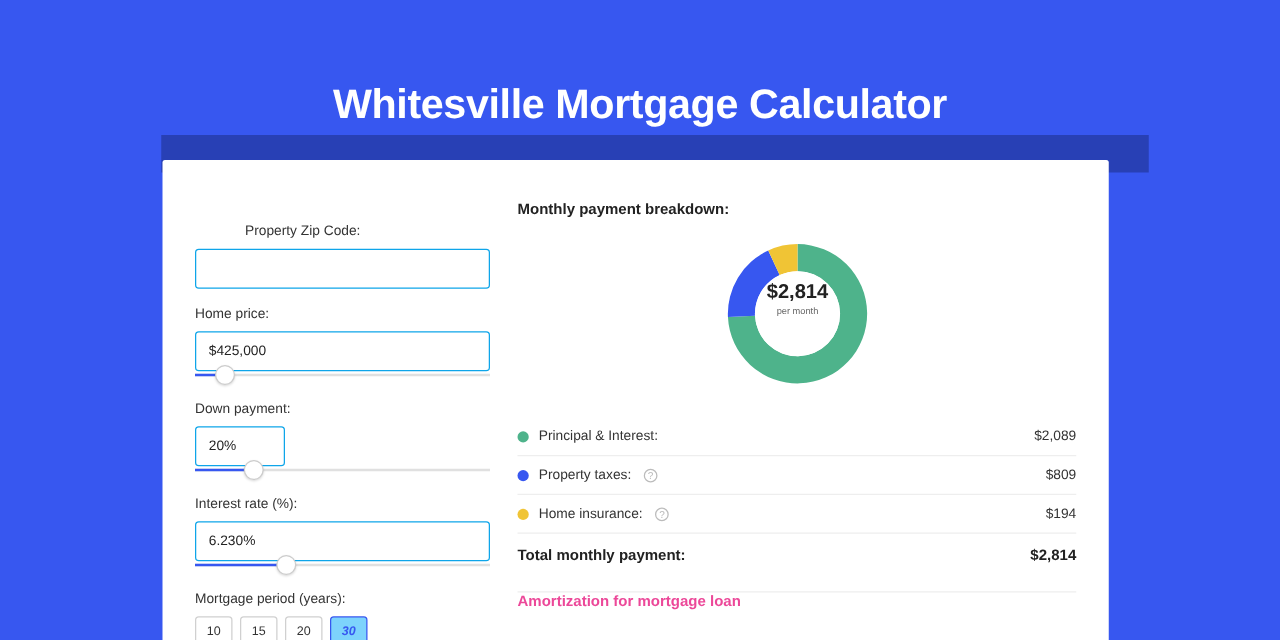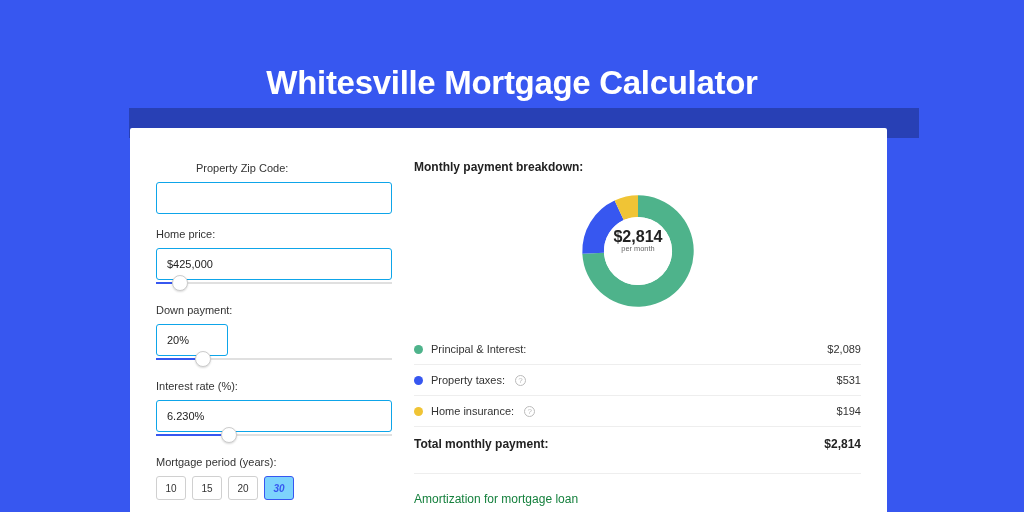--- a/index.html
+++ b/index.html
@@ -42,21 +42,21 @@
     z-index: 1;
   }
   .col-left { width: 236px; flex-shrink: 0; }
   .col-right { flex: 1; }
   .field-label {
     font-size: 11px;
     color: #333;
     margin-bottom: 8px;
     margin-top: 14px;
   }
-  .field-label:first-child { margin-top: 10px; padding-left: 40px; }
+  .field-label:first-child { margin-top: 27px; padding-left: 40px; }
   .input {
     width: 100%;
     height: 32px;
     border: 1px solid #0ea5e9;
     border-radius: 3px;
     padding: 0 10px;
     font-size: 11px;
     color: #222;
     background: #fff;
   }
@@ -146,26 +146,26 @@
   .total-row {
     display: flex;
     justify-content: space-between;
     padding: 10px 0 14px 0;
     font-size: 12px;
     font-weight: 700;
     color: #222;
   }
   .amort-title {
     font-size: 12px;
-    font-weight: 400;
-    color: #15803d;
+    font-weight: 700;
+    color: #ec4899;
     margin-top: 8px;
     margin-bottom: 10px;
     border-top: 1px solid #eee;
-    padding-top: 18px;
+    padding-top: 0;
   }
 </style>
 </head>
 <body>
 
 <div class="page-title">Whitesville Mortgage Calculator</div>
 <div class="title-stripe"></div>
 
 <div class="card">
   <div class="col-left">
@@ -238,21 +238,21 @@
             <span>Principal &amp; Interest:</span>
           </div>
           <span>$2,089</span>
         </div>
         <div class="legend-row">
           <div class="legend-left">
             <span class="dot" style="background: rgb(55, 87, 240);"></span>
             <span>Property taxes:</span>
             <span class="info-icon">?</span>
           </div>
-          <span>$531</span>
+          <span>$809</span>
         </div>
         <div class="legend-row">
           <div class="legend-left">
             <span class="dot" style="background: rgb(240, 196, 53);"></span>
             <span>Home insurance:</span>
             <span class="info-icon">?</span>
           </div>
           <span>$194</span>
         </div>
       </div>

